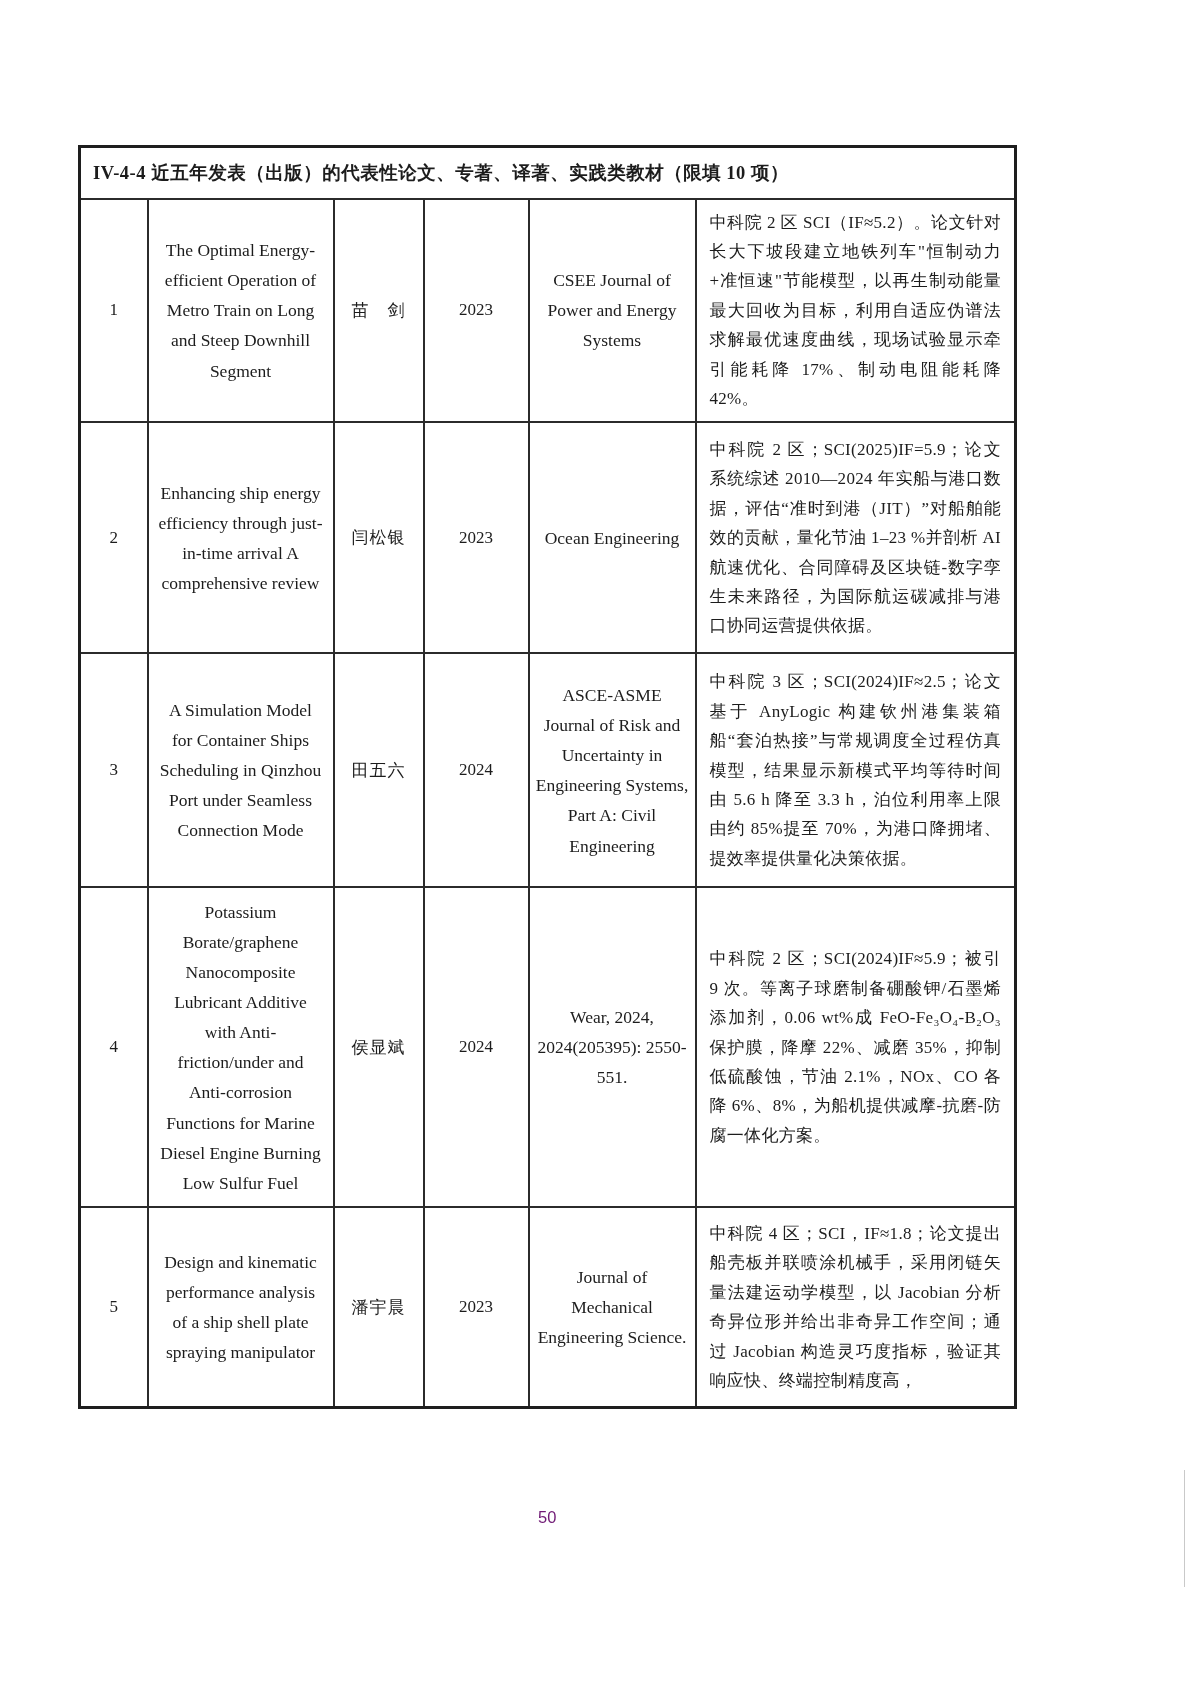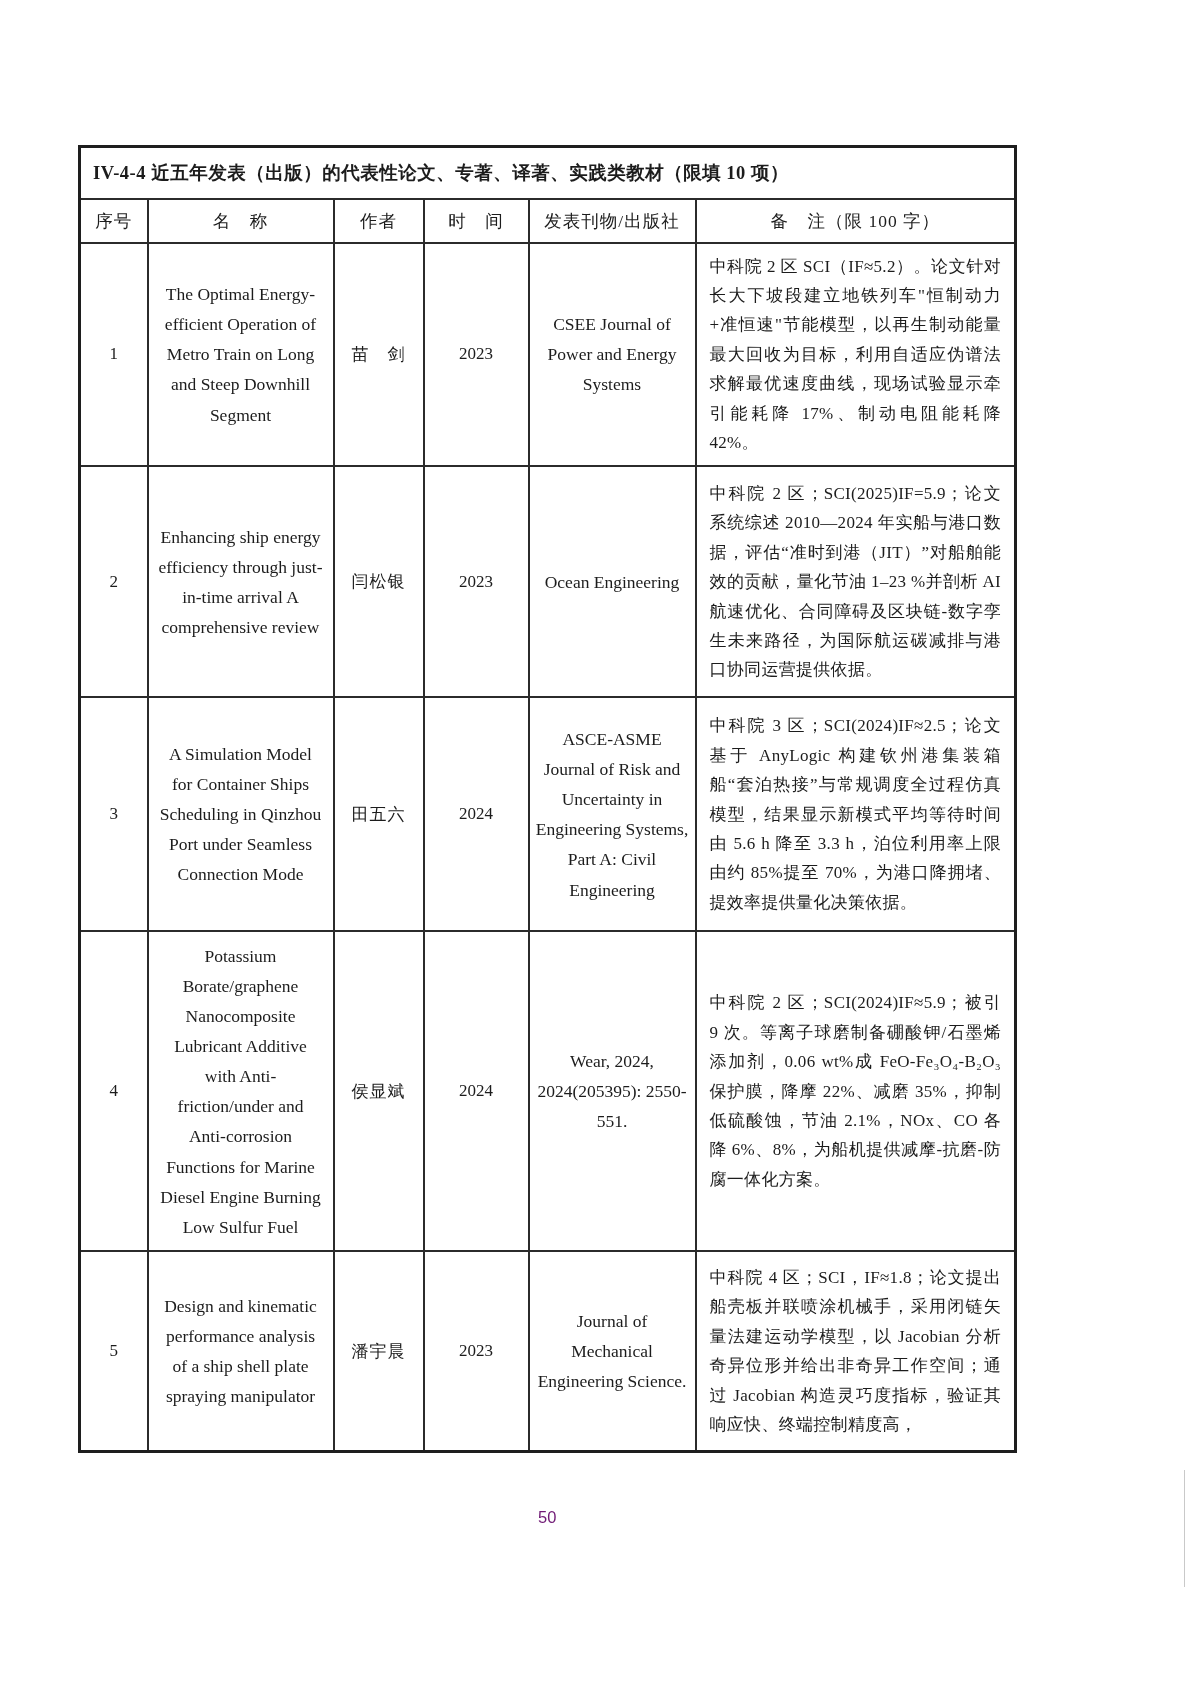--- a/index.html
+++ b/index.html
@@ -101,28 +101,20 @@
       <col style="width:186px">
       <col style="width:90px">
       <col style="width:105px">
       <col style="width:167px">
       <col style="width:320px">
     </colgroup>
     <thead>
       <tr class="title-row">
         <td colspan="6">IV-4-4 近五年发表（出版）的代表性论文、专著、译著、实践类教材（限填 10 项）</td>
       </tr>
-      <tr class="header-row">
-        <th>序号</th>
-        <th>名　称</th>
-        <th>作者</th>
-        <th>时　间</th>
-        <th>发表刊物/出版社</th>
-        <th>备　注（限 100 字）</th>
-      </tr>
     </thead>
     <tbody>
         <tr>
           <td class="cell-no">1</td>
           <td class="cell-name">The Optimal Energy-efficient Operation of Metro Train on Long and Steep Downhill Segment</td>
           <td class="cell-author">苗　剑</td>
           <td class="cell-year">2023</td>
           <td class="cell-pub">CSEE Journal of Power and Energy Systems</td>
           <td class="cell-remark">中科院 2 区 SCI（IF≈5.2）。论文针对长大下坡段建立地铁列车"恒制动力+准恒速"节能模型，以再生制动能量最大回收为目标，利用自适应伪谱法求解最优速度曲线，现场试验显示牵引能耗降 17%、制动电阻能耗降 42%。</td>
         </tr>

